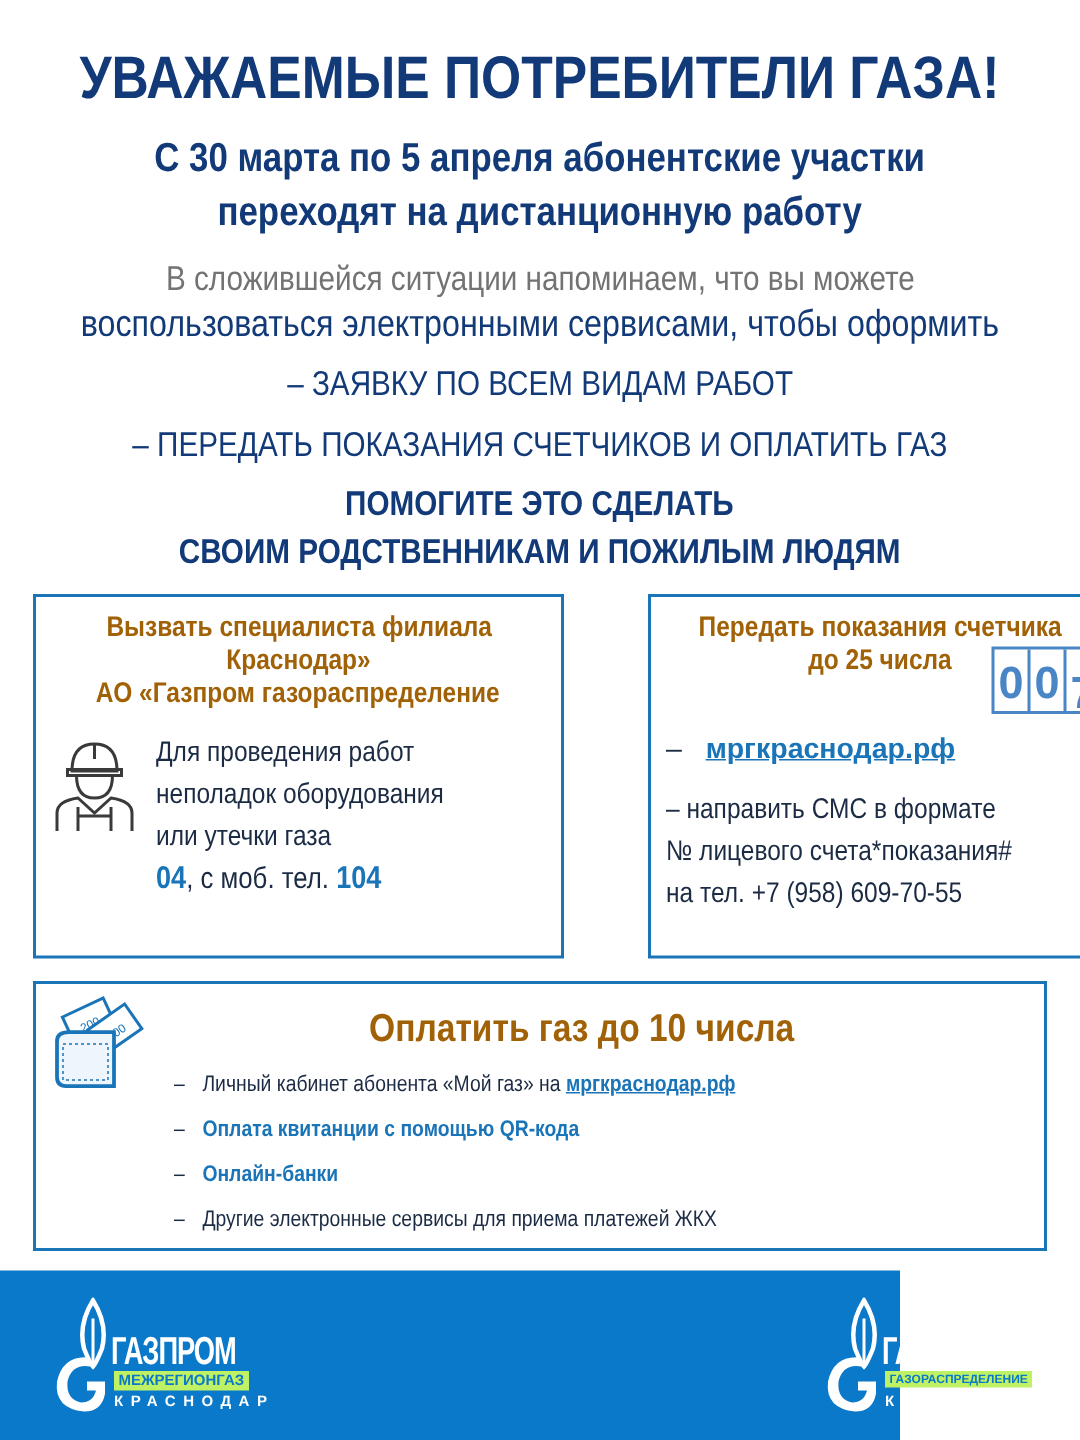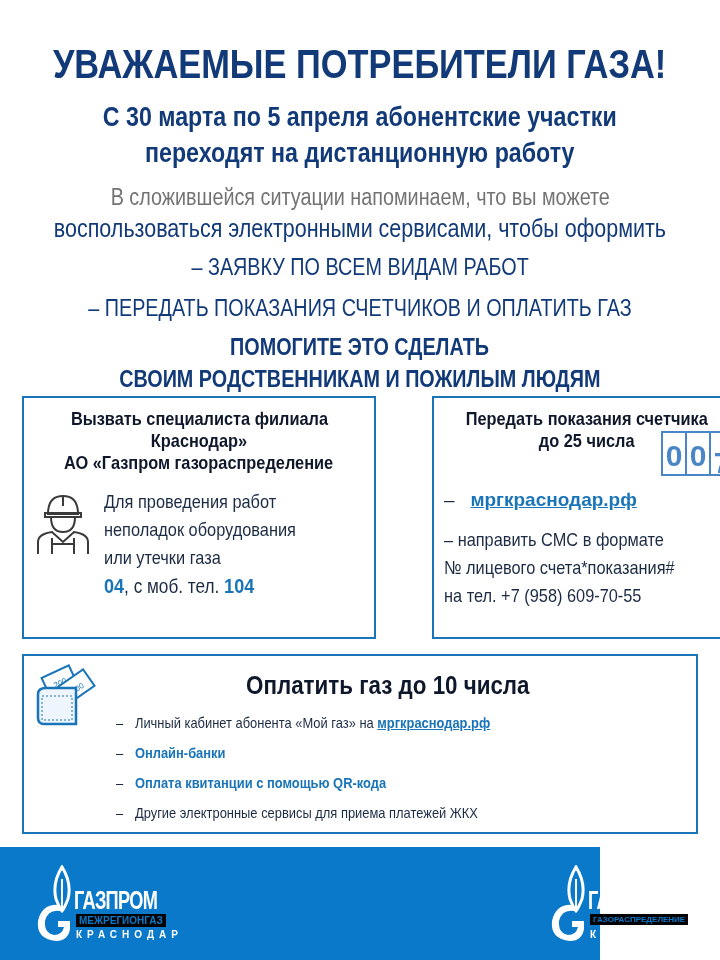--- a/index.html
+++ b/index.html
@@ -1,36 +1,36 @@
 <!DOCTYPE html>
 <html><head>
 <meta charset="utf-8">
 <style>
   * { box-sizing: border-box; margin: 0; padding: 0; }
   html, body { width: 720px; height: 960px; background: #ffffff; overflow: hidden; }
   body { font-family: "Liberation Sans", sans-serif; color: #0d2c5c; position: relative; }
   .narrow { transform: scaleX(0.86); transform-origin: center; display: inline-block; white-space: nowrap; }
-  .center { text-align: center; position: absolute; left: 0; width: 720px; margin-top: 12px; }
+  .center { text-align: center; position: absolute; left: 0; width: 720px; }
 
   #title { top: 30px; font-size: 40px; font-weight: bold; color: #123a78; }
   #sub1 { top: 90px; font-size: 27px; font-weight: bold; color: #123a78; }
   #sub2 { top: 126px; font-size: 27px; font-weight: bold; color: #123a78; }
   #intro1 { top: 172px; font-size: 23px; color: #737373; }
   #intro2 { top: 202px; font-size: 25px; color: #123a78; }
   #bul1 { top: 242px; font-size: 23px; color: #123a78; }
   #bul2 { top: 283px; font-size: 23px; color: #123a78; }
   #help1 { top: 322px; font-size: 23px; font-weight: bold; color: #123a78; }
   #help2 { top: 354px; font-size: 23px; font-weight: bold; color: #123a78; }
 
   .box { position: absolute; border: 2px solid #1a74b8; background: #fff; }
   #box-specialist { left: 22px; top: 396px; width: 354px; height: 243px; }
   #box-meter { left: 388px; top: 396px; width: 310px; height: 243px; margin-left: 44px; }
   #box-pay { left: 22px; top: 654px; width: 676px; height: 180px; }
 
-  .box-title { position: absolute; left: 0; width: 100%; text-align: center; color: #0f172a; font-weight: bold; font-size: 19px; line-height: 22px; }
+  .box-title { position: absolute; left: 0; width: 100%; text-align: center; color: #a16207; font-weight: bold; font-size: 19px; line-height: 22px; }
   .dark-text { color: #1c2b44; font-size: 19px; line-height: 28px; }
   .blue-b { color: #1a74b8; font-weight: bold; }
 
   #spec-title { top: 10px; }
   #spec-icon { position: absolute; left: 10px; top: 90px; width: 58px; height: 68px; }
   #spec-body { position: absolute; left: 80px; top: 90px; }
   #spec-phones { font-size: 20px; }
   #spec-phones .num { font-size: 21px; }
 
   #meter-title { top: 10px; }
@@ -48,21 +48,21 @@
   #pay-list { position: absolute; left: 92px; top: 52px; list-style: none; }
   #pay-list li { font-size: 15px; line-height: 30px; color: #1c2b44; white-space: nowrap; }
   #pay-list li .dash { display: inline-block; width: 22px; }
 
   #footer { position: absolute; left: 0; top: 847px; width: 600px; height: 113px; background: #0a79c9; }
   .logo { position: absolute; top: 18px; width: 140px; height: 80px; color: #fff; }
   #logo-left { left: 32px; }
   #logo-right { left: 546px; }
   .logo svg { position: absolute; left: 0; top: 0; }
   .logo .brand { position: absolute; left: 42px; top: 20px; font-size: 26px; font-weight: bold; letter-spacing: -1px; transform: scaleX(0.7); transform-origin: left; }
-  .logo .sub { position: absolute; left: 44px; top: 49px; background: #000000; color: #0a79c9; font-size: 10px; font-weight: bold; padding: 1px 3px; white-space: nowrap; }
+  .logo .sub { position: absolute; left: 44px; top: 49px; background: #bef264; color: #0a79c9; font-size: 10px; font-weight: bold; padding: 1px 3px; white-space: nowrap; }
   .logo .city { position: absolute; left: 44px; top: 64px; font-size: 10px; letter-spacing: 5px; white-space: nowrap; font-weight: bold; }
 </style>
 </head>
 <body>
 
 <div class="center" id="title"><span class="narrow">УВАЖАЕМЫЕ ПОТРЕБИТЕЛИ ГАЗА!</span></div>
 <div class="center" id="sub1"><span class="narrow">С 30 марта по 5 апреля абонентские участки</span></div>
 <div class="center" id="sub2"><span class="narrow">переходят на дистанционную работу</span></div>
 <div class="center" id="intro1"><span class="narrow">В сложившейся ситуации напоминаем, что вы можете</span></div>
 <div class="center" id="intro2"><span class="narrow">воспользоваться электронными сервисами, чтобы оформить</span></div>
@@ -128,22 +128,22 @@
     <g transform="rotate(-35 46 26)">
       <rect x="32" y="12" width="30" height="20" fill="#fff" stroke="#1a74b8" stroke-width="2"></rect>
       <text x="40" y="27" font-size="8" fill="#1a74b8" font-family="Liberation Sans, sans-serif">100</text>
     </g>
     <path d="M6 30 Q6 24 14 24 L44 24 L44 60 L12 60 Q6 60 6 54 Z" fill="#eef5fc" stroke="#1a74b8" stroke-width="2.5"></path>
     <rect x="10" y="32" width="30" height="24" fill="none" stroke="#1a74b8" stroke-width="1" stroke-dasharray="2 2"></rect>
   </svg>
   <div class="box-title" id="pay-title"><span class="narrow">Оплатить газ до 10 числа</span></div>
   <ul id="pay-list">
     <li><span class="narrow" style="transform-origin:left"><span class="dash">–</span><span>Личный кабинет абонента «Мой газ» на </span><a class="link">мргкраснодар.рф</a></span></li>
+    <li><span class="narrow" style="transform-origin:left"><span class="dash">–</span><span class="blue-b">Оплата квитанции с помощью QR-кода</span></span></li>
     <li><span class="narrow" style="transform-origin:left"><span class="dash">–</span><span class="blue-b">Онлайн-банки</span></span></li>
-    <li><span class="narrow" style="transform-origin:left"><span class="dash">–</span><span class="blue-b">Оплата квитанции с помощью QR-кода</span></span></li>
     <li><span class="narrow" style="transform-origin:left"><span class="dash">–</span><span>Другие электронные сервисы для приема платежей ЖКХ</span></span></li>
   </ul>
 </div>
 
 <div id="footer">
   <div class="logo" id="logo-left">
     <svg width="44" height="80" viewBox="0 0 44 80">
       <path d="M30 2 Q20 18 24 34 Q28 44 30 46 Q32 44 36 34 Q40 18 30 2 Z" fill="none" stroke="#fff" stroke-width="3"></path>
       <path d="M30 14 L30 46" stroke="#fff" stroke-width="2"></path>
       <path d="M28 40 Q10 38 6 56 Q4 74 24 76 Q36 76 38 64 L38 56 L26 56 L26 62 L32 62 Q30 70 22 70 Q12 68 13 56 Q16 44 28 46 Z" fill="#fff"></path>

